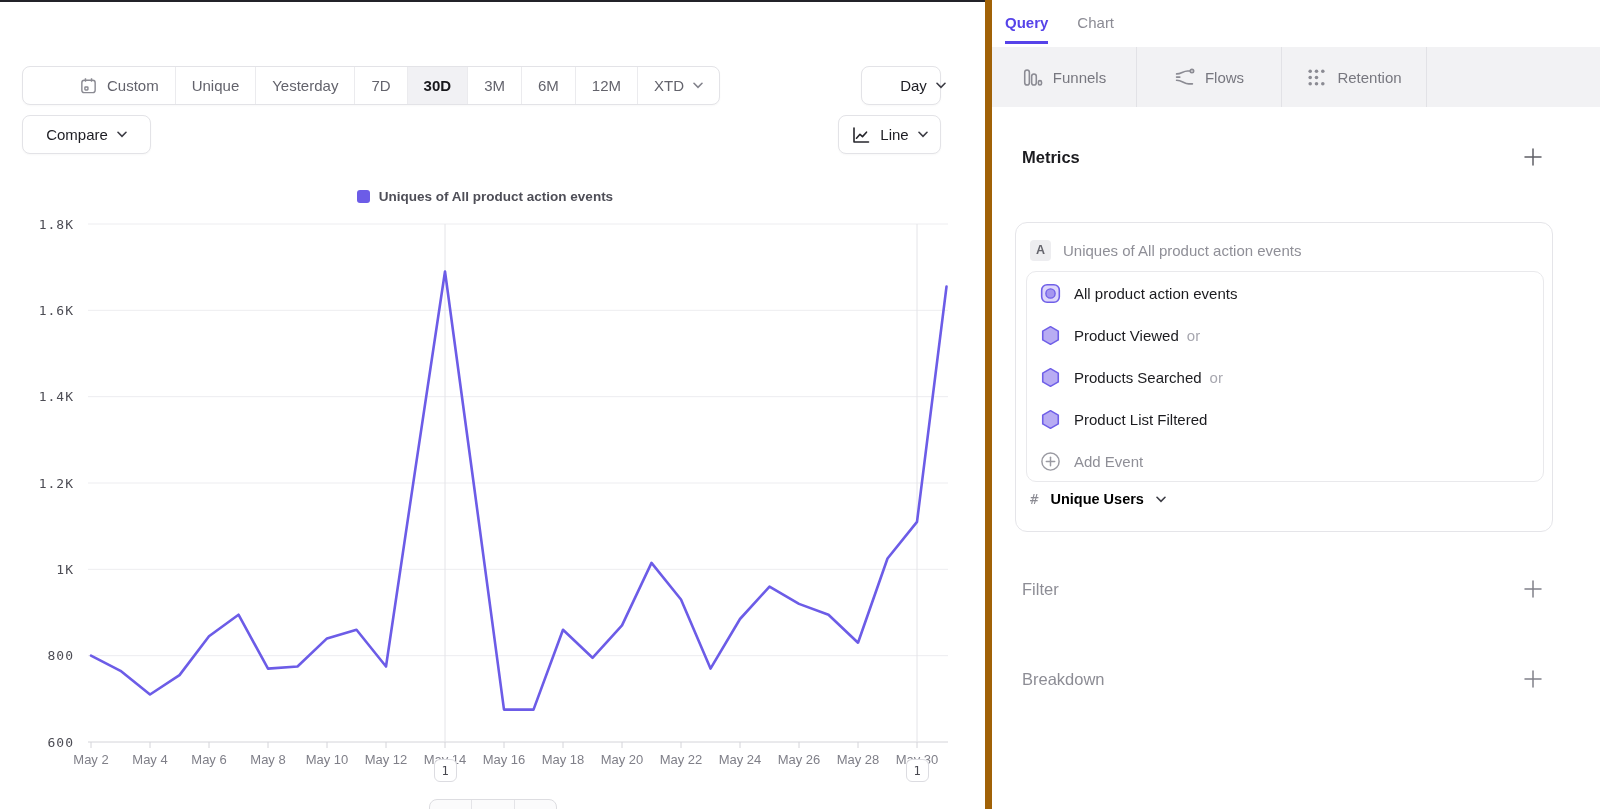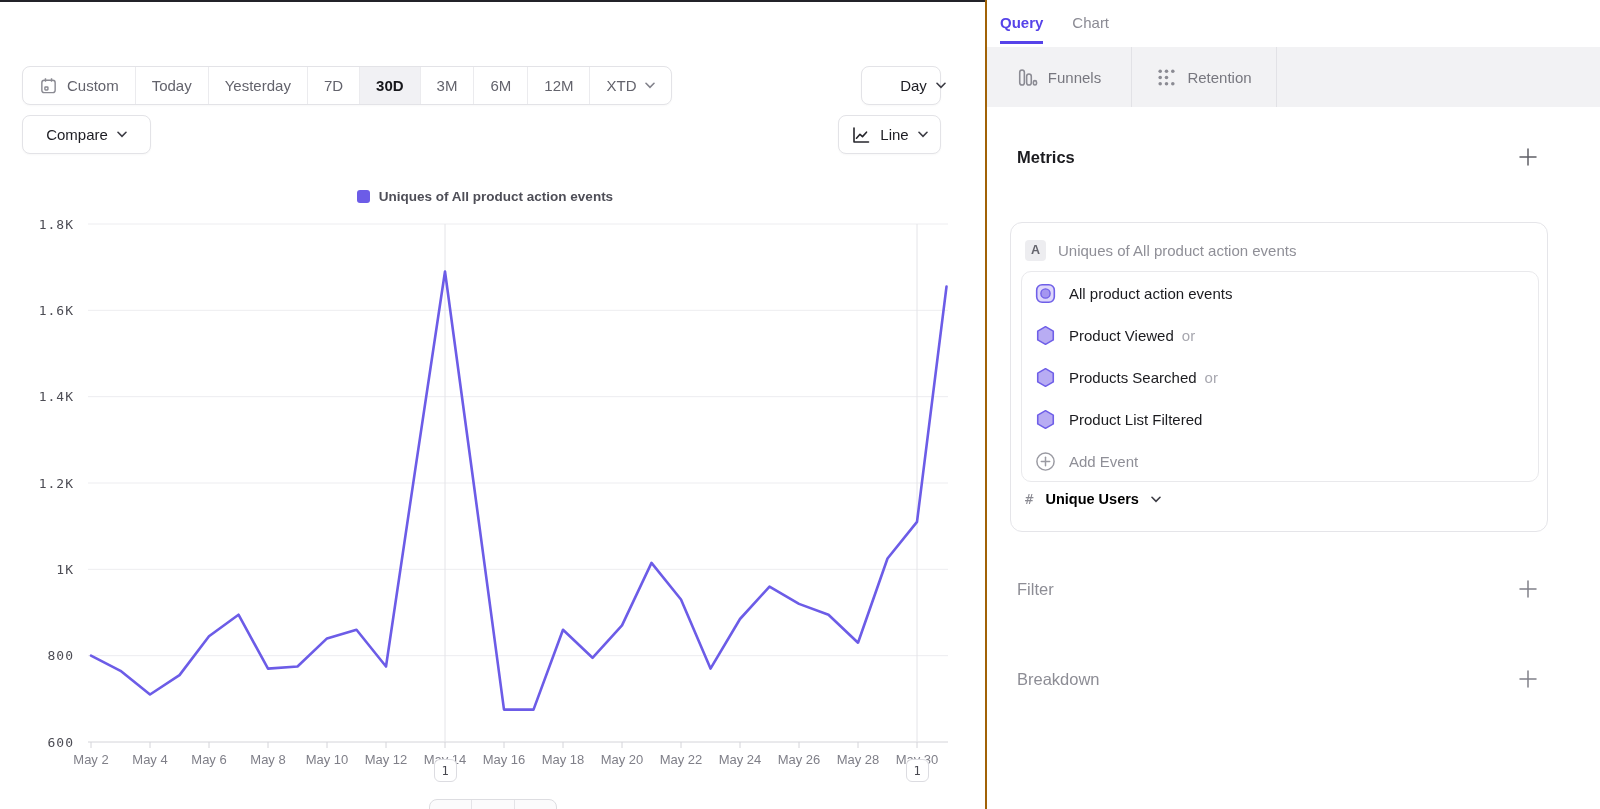--- a/index.html
+++ b/index.html
@@ -10,20 +10,21 @@
   }
 
   
   .left-panel { position:absolute; left:0; top:0; width:985px; height:809px; background:#fff; }
   .top-rule { position:absolute; left:0; top:0; width:985px; height:2px; background:#232329; }
 
   .range-group {
     position:absolute; left:22px; top:66px; height:39px; display:flex; align-items:stretch;
     border:1px solid #e3e3e7; border-radius:8px; background:#fff; overflow:hidden;
     box-shadow:0 1px 2px rgba(20,20,30,.03);
+    padding-left:40px;
   }
   .range-item {
     display:flex; align-items:center; gap:9px; padding:0 16px; font-size:15px;
     color:#63636c; border-right:1px solid #ebebee; cursor:pointer; white-space:nowrap;
   }
   .range-item:last-child { border-right:none; }
   .range-item.selected { background:#f1f1f4; color:#17171b; font-weight:700; }
 
   .pill-btn {
     position:absolute; height:39px; display:flex; align-items:center; justify-content:center; gap:9px;
@@ -49,21 +50,21 @@
     font-family:"DejaVu Sans Mono", monospace; font-size:12px; color:#47474f; cursor:pointer;
   }
   .partial-control {
     position:absolute; left:429px; top:799px; width:128px; height:18px;
     background:#fbfbfc; border:1px solid #dddde1; border-radius:8px 8px 0 0; display:flex;
   }
   .partial-control span { flex:1; border-right:1px solid #e4e4e8; }
   .partial-control span:last-child { border-right:none; }
 
   
-  .right-panel { position:absolute; left:985px; top:0; width:615px; height:809px; background:#fff; border-left:2px solid #a16207; }
+  .right-panel { position:absolute; left:985px; top:0; width:615px; height:809px; background:#fff; border-left:7px solid #a16207; }
 
   .qc-tabs { display:flex; gap:29px; padding:14px 0 0 13px; }
   .qc-tab { font-size:15px; padding-bottom:10px; border-bottom:3px solid transparent; color:#8b8b94; cursor:pointer; }
   .qc-tab.active { color:#5643e9; font-weight:700; border-bottom-color:#5643e9; }
 
   .report-tabs { display:flex; height:60px; background:#f2f2f4; margin-top:3px; }
   .report-tab {
     width:145px; display:flex; align-items:center; justify-content:center; gap:10px;
     font-size:15px; color:#77777f; border-right:1px solid #e2e2e6; cursor:pointer;
   }
@@ -114,21 +115,21 @@
           <svg width="19" height="19" viewBox="0 0 20 20" fill="none" stroke="#8a8a92" stroke-width="1.5">
             <rect x="3" y="4.5" width="14" height="13" rx="2.5"></rect>
             <line x1="6.8" y1="2.3" x2="6.8" y2="6"></line>
               <line x1="13.2" y1="2.3" x2="13.2" y2="6"></line>
             <rect x="6.2" y="11.5" width="3.2" height="3.2" rx="0.7"></rect>
           </svg>
         </span>
         <span>Custom</span>
       </div>
       <div class="range-item">
-          <span>Today</span>
+          <span>Unique</span>
         </div>
       <div class="range-item">
           <span>Yesterday</span>
         </div>
       <div class="range-item">
           <span>7D</span>
         </div>
       <div class="range-item selected">
           <span>30D</span>
         </div>
@@ -264,20 +265,31 @@
           <svg width="21" height="21" viewBox="0 0 20 20" fill="none" stroke="#8b8b93" stroke-width="1.5" stroke-linejoin="round">
             <rect x="2.6" y="2.8" width="4.4" height="14.4" rx="2.2"></rect>
             <rect x="9.2" y="6.6" width="4.4" height="10.6" rx="2.2"></rect>
             <rect x="15.6" y="13" width="3" height="4.2" rx="1.5"></rect>
           </svg>
         </span>
         <span>Funnels</span>
       </div>
       <div class="report-tab">
         <span class="icon">
+          <svg width="21" height="21" viewBox="0 0 20 20" fill="none" stroke="#8b8b93" stroke-width="1.6" stroke-linecap="round">
+            <path d="M2.5,6.6 C7,6.6 8.5,3.8 13,3.8 L15.5,3.8"></path>
+            <circle cx="17.1" cy="3.8" r="1.6"></circle>
+            <path d="M2.5,12.6 C8,12.6 9.5,16 14,16 L17.5,16"></path>
+            <path d="M2.5,9.6 L5.5,9.6"></path>
+          </svg>
+        </span>
+        <span>Flows</span>
+      </div>
+      <div class="report-tab">
+        <span class="icon">
           <svg width="21" height="21" viewBox="0 0 20 20" fill="#8b8b93">
             <circle cx="4" cy="4" r="1.7"></circle>
               <circle cx="10" cy="4" r="1.7"></circle>
               <circle cx="16" cy="4" r="1.7"></circle>
             <circle cx="4" cy="10" r="1.7"></circle>
               <circle cx="10" cy="10" r="1.7"></circle>
             <circle cx="4" cy="16" r="1.7"></circle>
               <circle cx="10" cy="16" r="1.7"></circle>
               <circle cx="16" cy="16" r="1.7"></circle>
           </svg>

